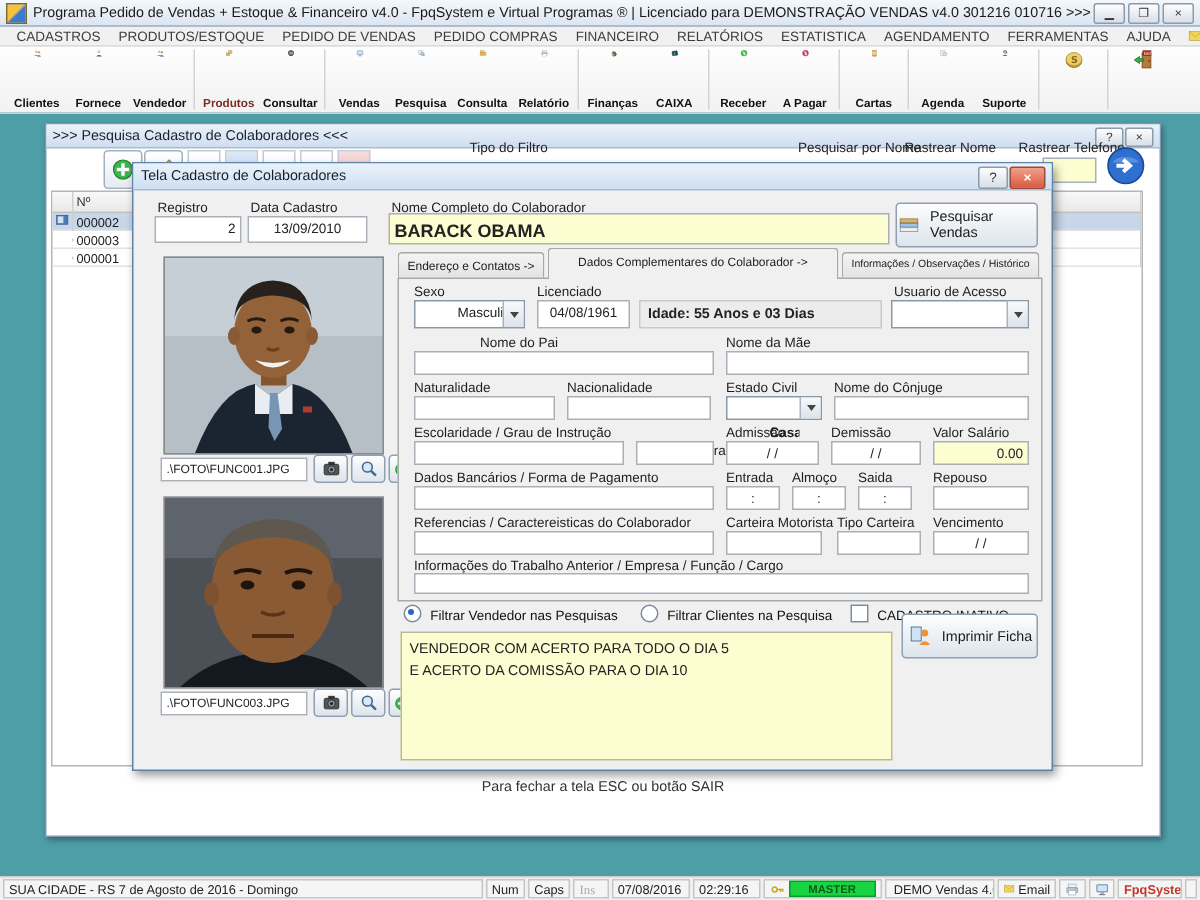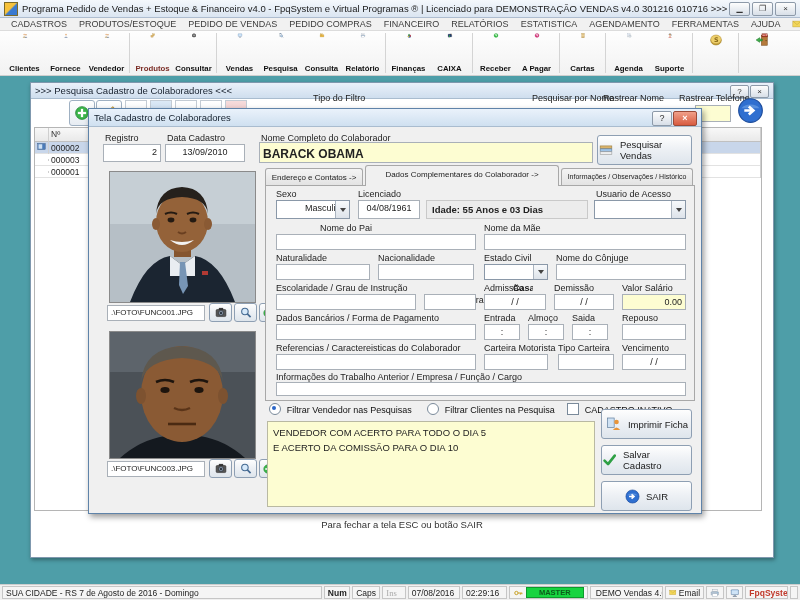--- a/index.html
+++ b/index.html
@@ -673,39 +673,27 @@
       <div>VENDEDOR COM ACERTO PARA TODO O DIA 5</div>
       <div>E ACERTO DA COMISSÃO PARA O DIA 10</div>
     </div>
 
     <div class="btn" style="left:512px;top:300px;width:91px;height:30px;">
       <svg width="17" height="16" viewBox="0 0 24 24">
           <use href="#s-printdoc"></use>
         </svg>
       <span>Imprimir Ficha</span>
     </div>
-    <div class="btn" style="left:512px;top:336px;width:91px;height:30px;">
-      <svg width="15" height="14" viewBox="0 0 24 24">
-          <use href="#s-check"></use>
-        </svg>
-      <span>Salvar Cadastro</span>
-    </div>
-    <div class="btn" style="left:512px;top:372px;width:91px;height:30px;">
-      <svg width="15" height="15" viewBox="0 0 24 24">
-          <use href="#s-bluearrow"></use>
-        </svg>
-      <span>SAIR</span>
-    </div>
   </div>
 
   <div id="statusbar" class="abs">
     <div class="seg" style="width:332px;">
       <span>SUA CIDADE - RS  7 de Agosto de 2016 - Domingo</span>
       </div>
-    <div class="seg" style="width:27px;font-weight:bold;">
+    <div class="seg" style="width:27px;">
         <span>Num</span>
       </div>
     <div class="seg" style="width:29px;">
         <span>Caps</span>
       </div>
     <div class="seg" style="width:24px;font-family:Liberation Serif, serif;">
         <span class="dim">Ins</span>
       </div>
     <div class="seg" style="width:54px;">
         <span>07/08/2016</span>

